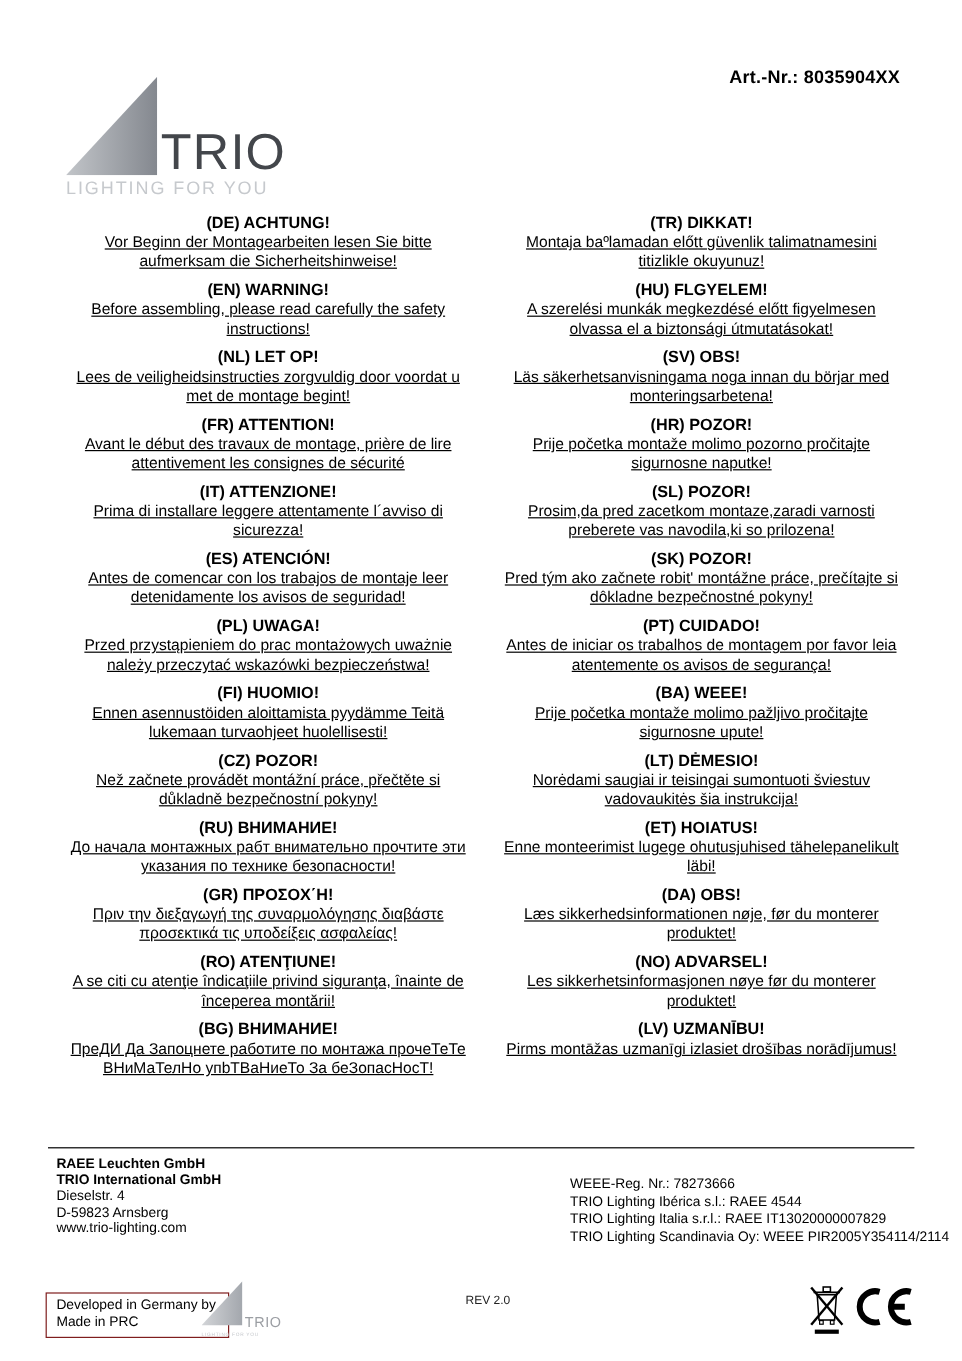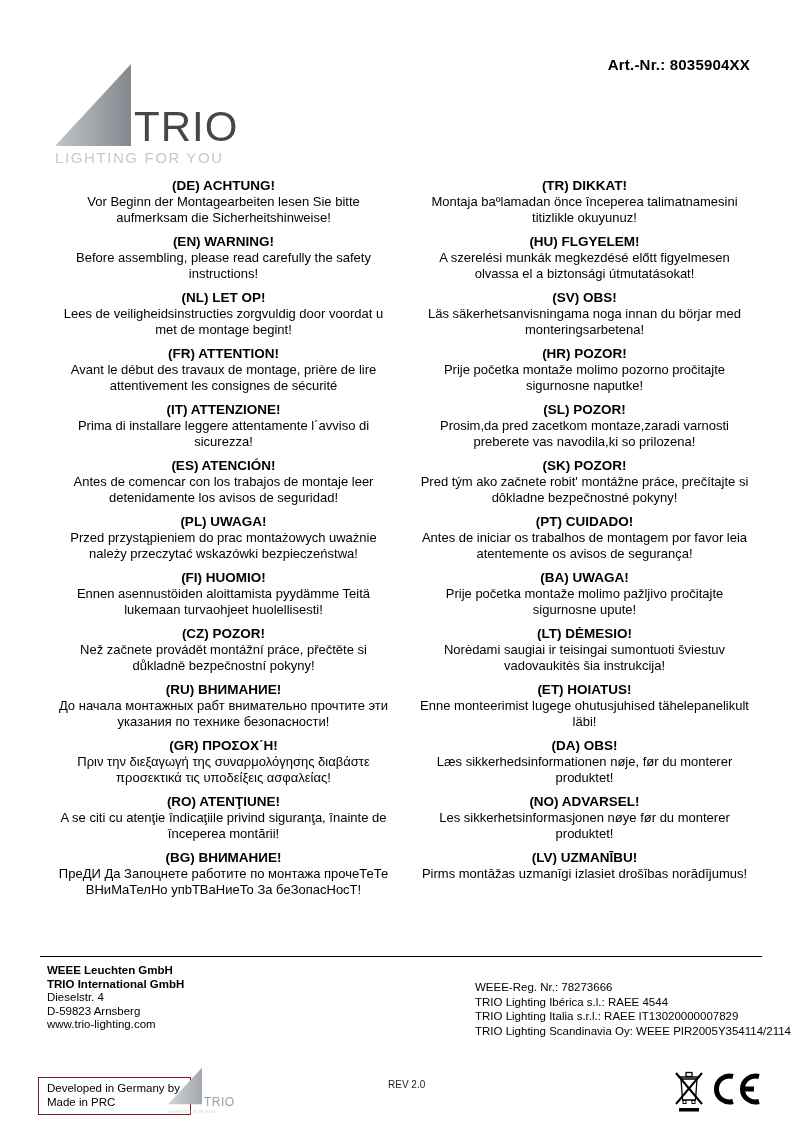--- a/index.html
+++ b/index.html
@@ -20,21 +20,21 @@
     letter-spacing:1px; margin-left:3px;
   }
   .logo-tagline {
     font-size:15px; letter-spacing:1.6px; color:#c6c9cd; margin-top:3px;
     white-space:nowrap;
   }
   .warnings { position:absolute; top:177px; left:55px; display:flex; gap:24px; }
   .wcol { width:337px; }
   .warning { margin-bottom:7px;text-align:center; }
   .w-title { font-weight:bold; font-size:13.5px; line-height:17px; }
-  .w-body  { font-size:13px; line-height:16px; }
+  .w-body  { font-size:13px; line-height:16px;text-decoration:underline; }
   .divider {
     position:absolute; top:956px; left:40px; width:722px;
     border-top:1px solid #000;
   }
   .company { position:absolute; top:964px; left:47px; font-size:11.5px; line-height:13.5px; }
   .company .bold { font-weight:bold; }
   .registrations { position:absolute; top:980px; left:458px; font-size:11.5px; line-height:14.5px;margin-left:17px; }
   .origin-box {
     position:absolute; top:1077px; left:38px;
     border:1px solid #7f1d1d; padding:3px 10px 5px 8px;
@@ -136,21 +136,21 @@
 
         <div class="warning">
           <div class="w-title">(BG) ВНИМАНИЕ!</div>
           <div class="w-body">ПреДИ Да Запоцнете работите по монтажа прочеТеТе ВНиМаТелНо упbТВаНиеТо За беЗопасНосТ!</div>
         </div>
       </div>
     <div class="wcol">
 
         <div class="warning">
           <div class="w-title">(TR) DIKKAT!</div>
-          <div class="w-body">Montaja baºlamadan önce începerea talimatnamesini titizlikle okuyunuz!</div>
+          <div class="w-body">Montaja baºlamadan előtt güvenlik talimatnamesini titizlikle okuyunuz!</div>
         </div>
 
         <div class="warning">
           <div class="w-title">(HU) FLGYELEM!</div>
           <div class="w-body">A szerelési munkák megkezdésé előtt figyelmesen olvassa el a biztonsági útmutatásokat!</div>
         </div>
 
         <div class="warning">
           <div class="w-title">(SV) OBS!</div>
           <div class="w-body">Läs säkerhetsanvisningama noga innan du börjar med monteringsarbetena!</div>
@@ -170,21 +170,21 @@
           <div class="w-title">(SK) POZOR!</div>
           <div class="w-body">Pred tým ako začnete robit' montážne práce, prečítajte si dôkladne bezpečnostné pokyny!</div>
         </div>
 
         <div class="warning">
           <div class="w-title">(PT) CUIDADO!</div>
           <div class="w-body">Antes de iniciar os trabalhos de montagem por favor leia atentemente os avisos de segurança!</div>
         </div>
 
         <div class="warning">
-          <div class="w-title">(BA) UWAGA!</div>
+          <div class="w-title">(BA) WEEE!</div>
           <div class="w-body">Prije početka montaže molimo pažljivo pročitajte sigurnosne upute!</div>
         </div>
 
         <div class="warning">
           <div class="w-title">(LT) DĖMESIO!</div>
           <div class="w-body">Norėdami saugiai ir teisingai sumontuoti šviestuv vadovaukitės šia instrukcija!</div>
         </div>
 
         <div class="warning">
           <div class="w-title">(ET) HOIATUS!</div>
@@ -204,21 +204,21 @@
         <div class="warning">
           <div class="w-title">(LV) UZMANĪBU!</div>
           <div class="w-body">Pirms montāžas uzmanīgi izlasiet drošības norādījumus!</div>
         </div>
       </div>
   </div>
 
   <div class="divider"></div>
 
   <div class="company">
-    <div class="bold">WEEE Leuchten GmbH</div>
+    <div class="bold">RAEE Leuchten GmbH</div>
     <div class="bold">TRIO International GmbH</div>
     <div>Dieselstr. 4</div>
     <div>D-59823 Arnsberg</div>
     <div>www.trio-lighting.com</div>
   </div>
 
   <div class="registrations">
     <div>WEEE-Reg. Nr.: 78273666</div>
     <div>TRIO Lighting Ibérica s.l.: RAEE 4544</div>
     <div>TRIO Lighting Italia s.r.l.: RAEE IT13020000007829</div>

